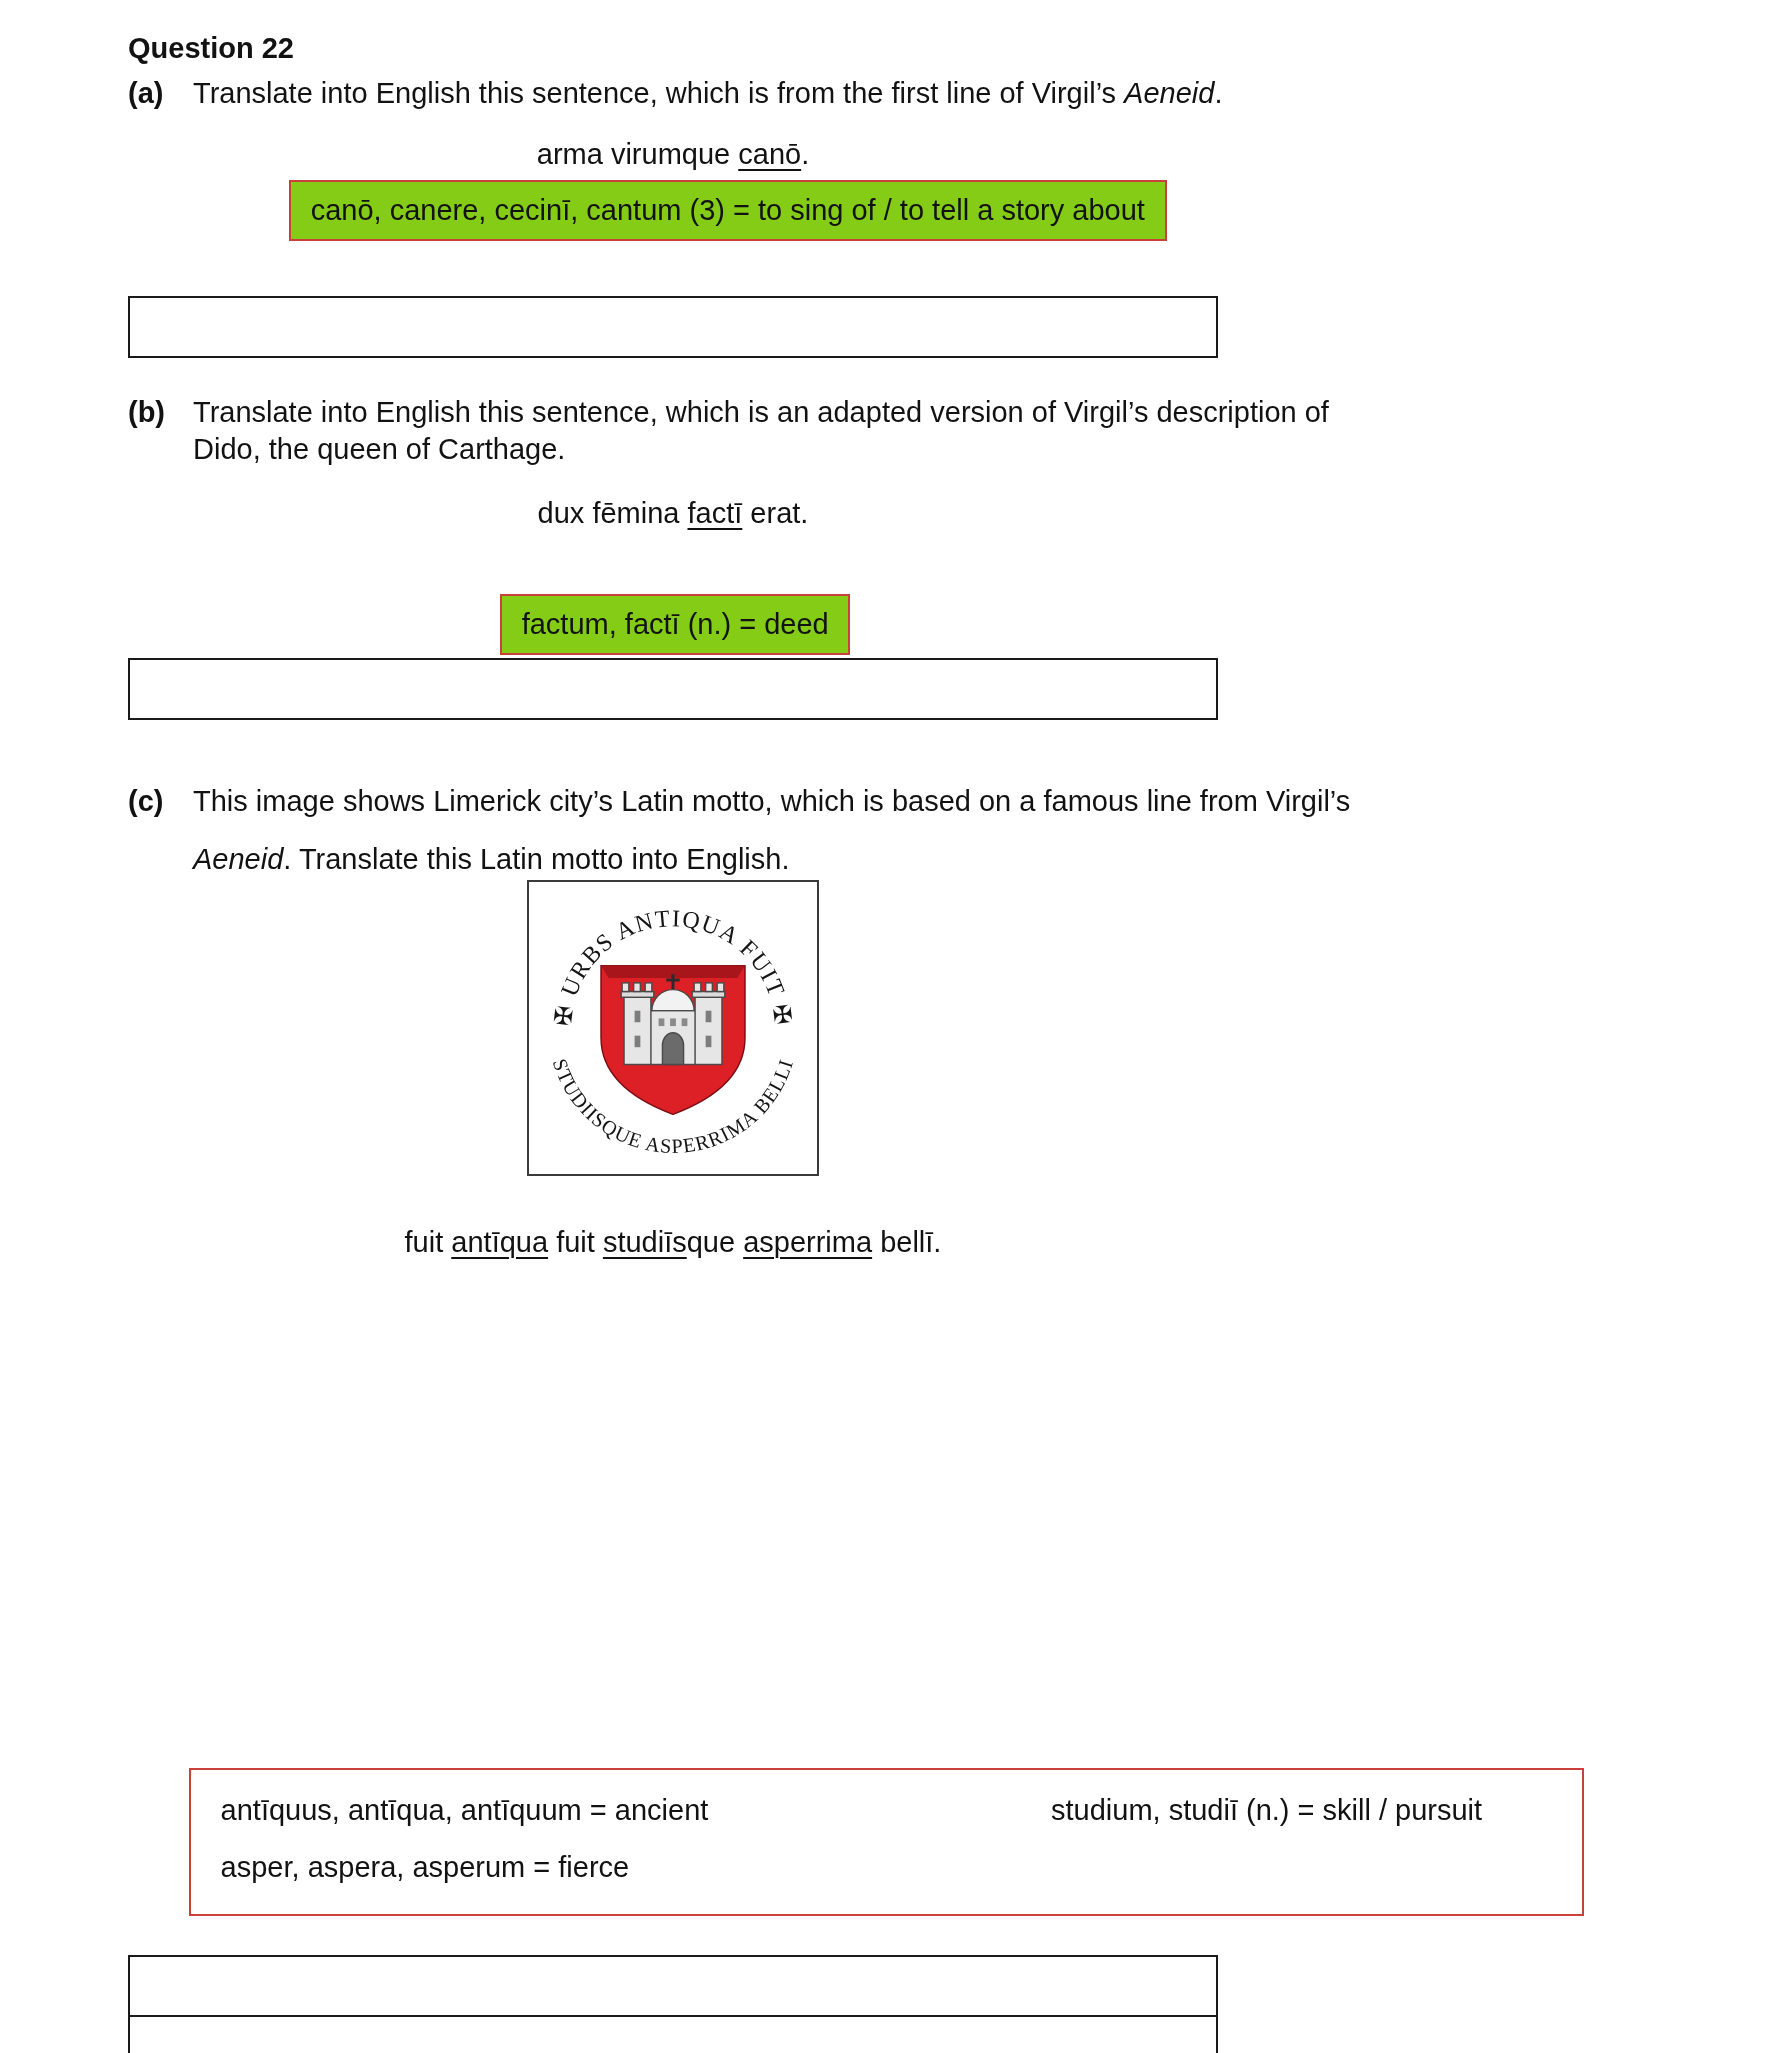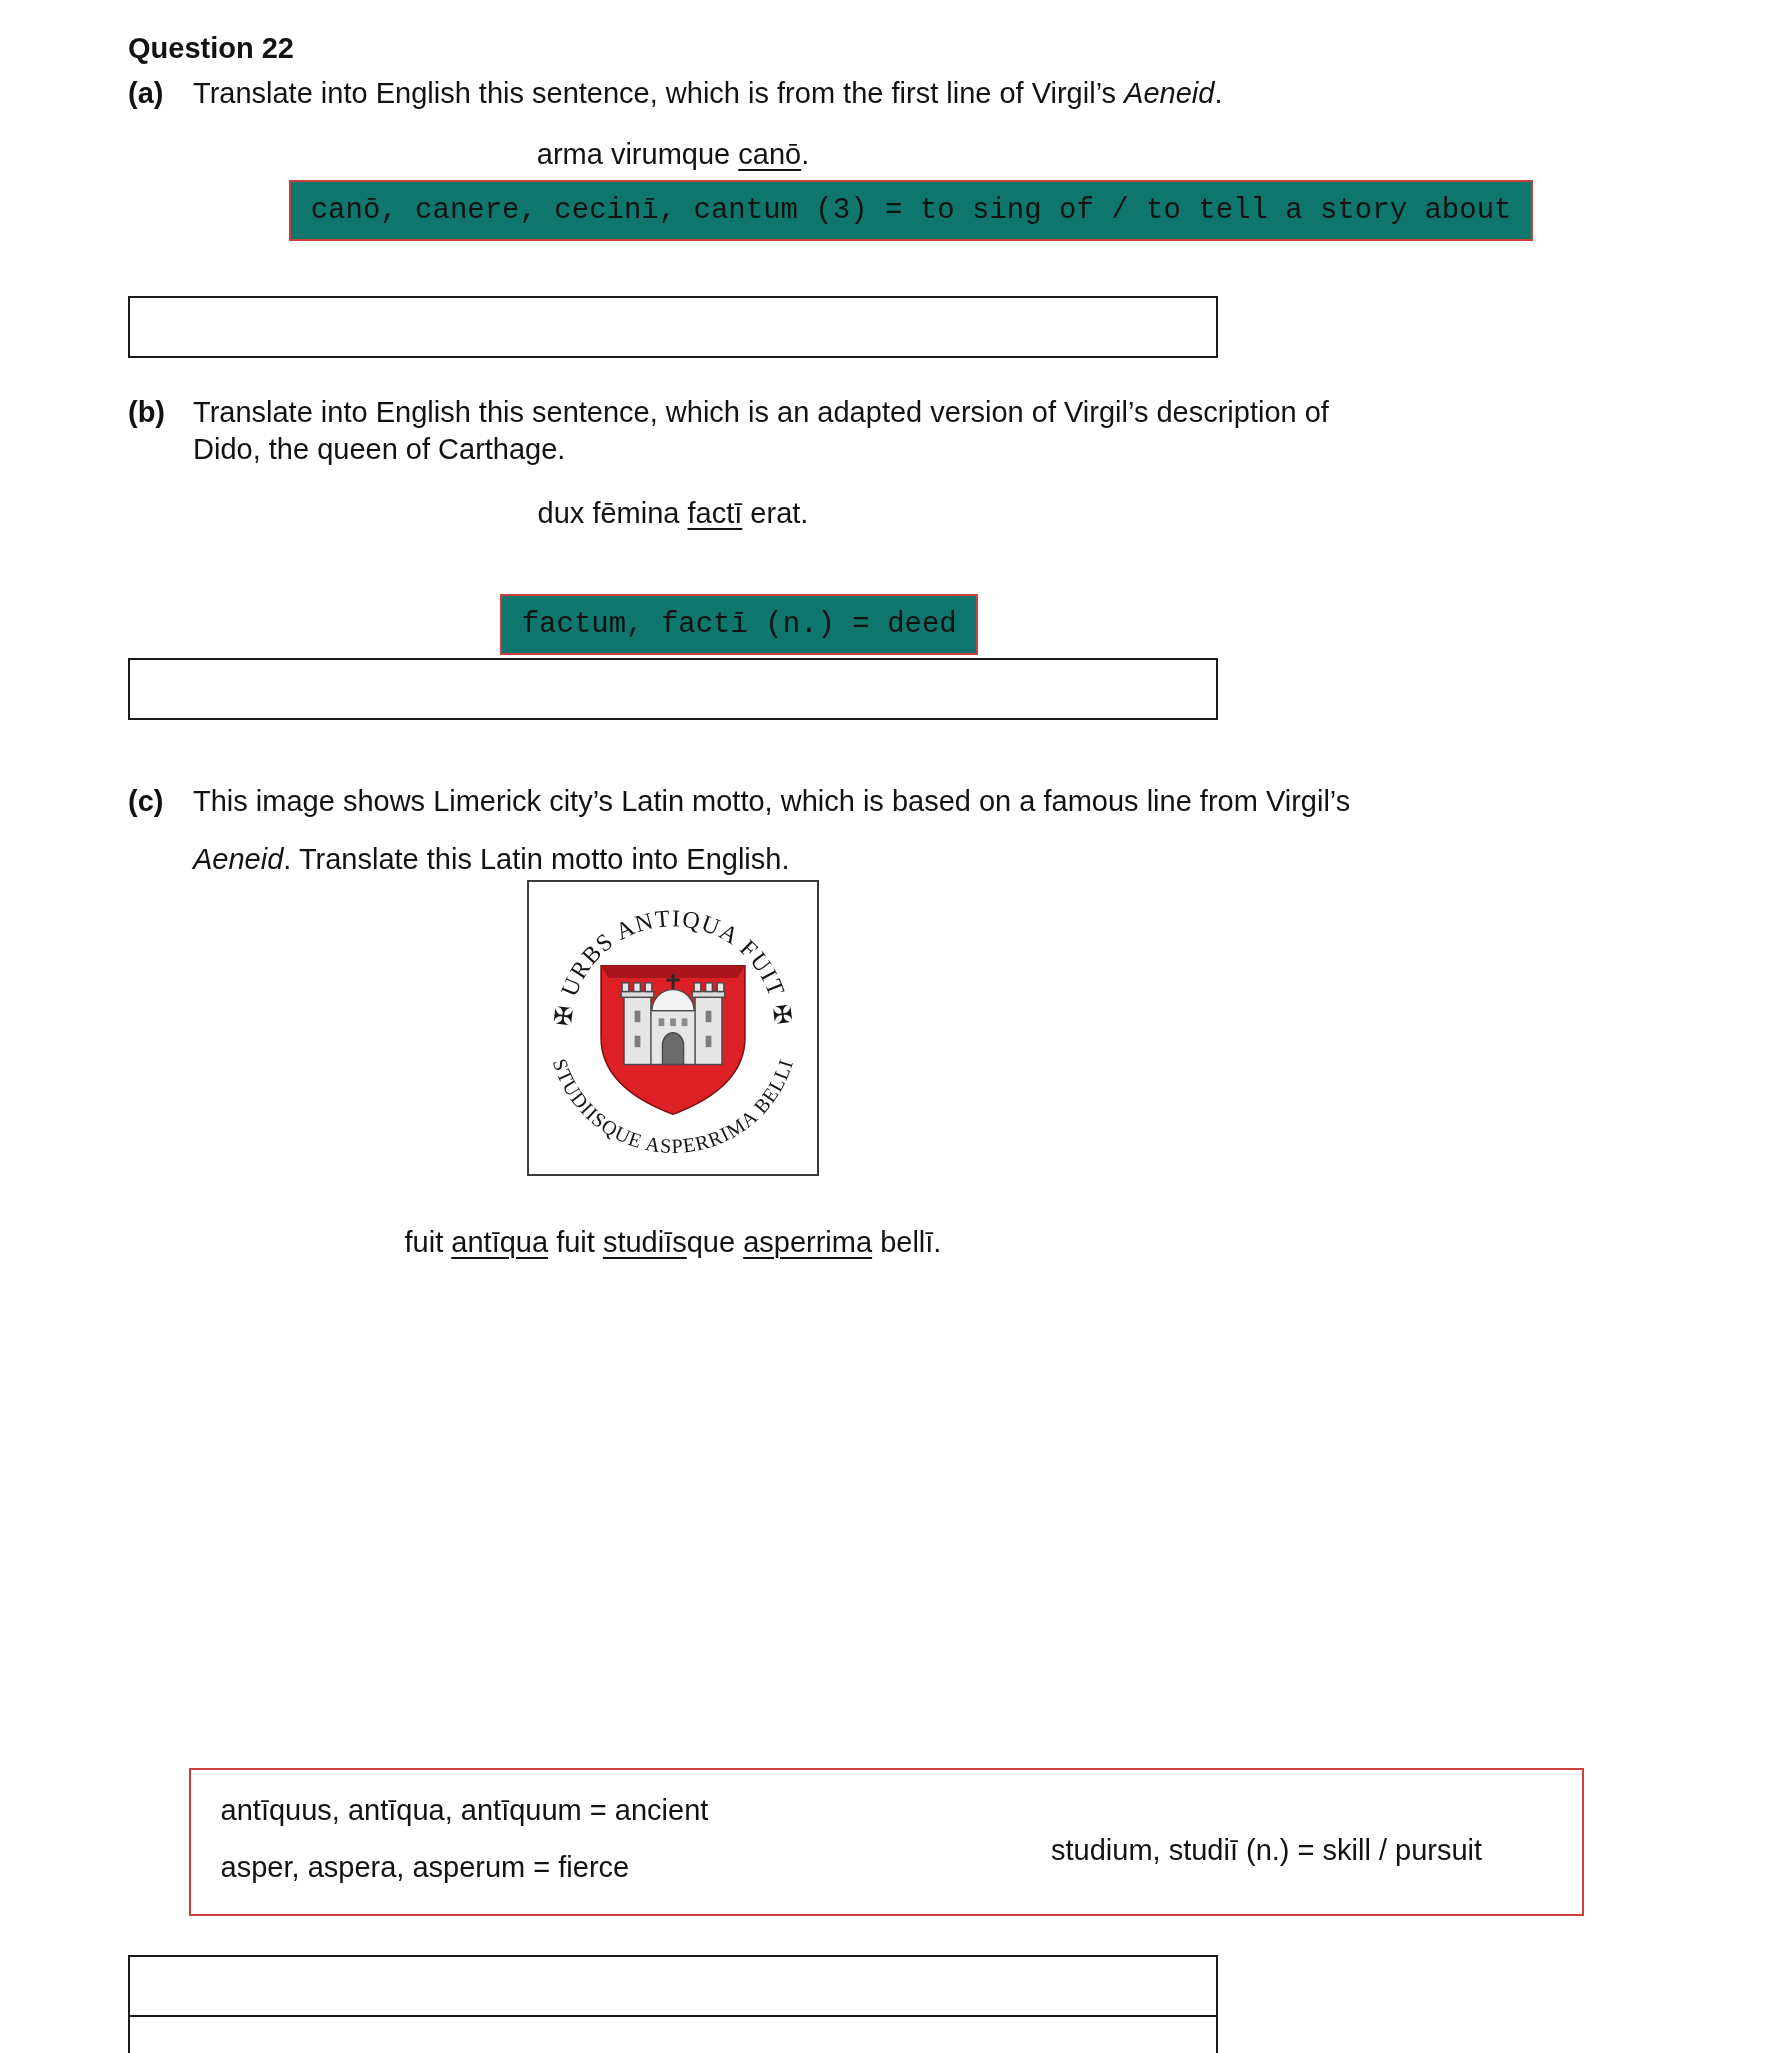--- a/index.html
+++ b/index.html
@@ -9,21 +9,21 @@
   .abs { position:absolute; }
   .b { font-weight:bold;margin-top:8px; }
   .i { font-style:italic; }
   .u { text-decoration:underline; text-underline-offset:4.9px; text-decoration-thickness:2px;margin-top:28px; }
 
   .part-label { position:absolute; left:128px; font-weight:bold; }
   .prompt-line { position:absolute; left:193px; white-space:nowrap; }
 
   .latin-line { position:absolute; left:128px; width:1090px; text-align:center; }
 
-  .vocab-box { position:absolute; border:2.5px solid #c9413a; background:#0f766e; padding:9.9px 19.7px; white-space:nowrap; width:max-content;font-family:Liberation Mono, monospace; }
+  .vocab-box { position:absolute; border:2.5px solid #c9413a; background:#84cc16; padding:9.9px 19.7px; white-space:nowrap; width:max-content; }
 
   .answer-box { position:absolute; left:128px; width:1090px; border:2.5px solid #1a1a1a; background:#fff; }
   .answer-box .row { width:100%; height:60px; border-bottom:2px solid #1a1a1a; }
   .answer-box .row:last-child { border-bottom:none; }
 
   .crest-frame { position:absolute; left:527px; top:880px; width:292px; height:296px; border:2px solid #3a3a3a; background:#fff; }
   .crest-frame svg { display:block; width:100%; height:100%; }
 
   .vocab-grid { position:absolute; left:189px; top:1768px; width:1395px; height:148px; border:2.5px solid #c9413a; background:#fff; }
   .vocab-grid .cell { position:absolute; white-space:nowrap; }
@@ -112,21 +112,21 @@
           <rect x="184" y="158" width="6" height="12" fill="#7d7d7d" stroke="none"></rect>
         </g>
       </g>
     </svg>
   </div>
 
   <div class="latin-line" style="top:1224px;"><span>fuit </span><span class="u">antīqua</span><span> fuit </span><span class="u">studiīs</span><span>que </span><span class="u">asperrima</span><span> bellī.</span></div>
 
   <div class="vocab-grid">
     <span class="cell" style="left:29.6px; top:21.7px;">antīquus, antīqua, antīquum = ancient</span>
-    <span class="cell" style="left:860px; top:21.7px;margin-top:40px;">studium, studiī (n.) = skill / pursuit</span>
+    <span class="cell" style="left:860px; top:21.7px;">studium, studiī (n.) = skill / pursuit</span>
     <span class="cell" style="left:29.6px; top:79px;">asper, aspera, asperum = fierce</span>
   </div>
 
   <div class="answer-box" style="top:1955px; height:217px;">
     <div class="row"></div>
     <div class="row"></div>
   </div>
 
 </div>
 

